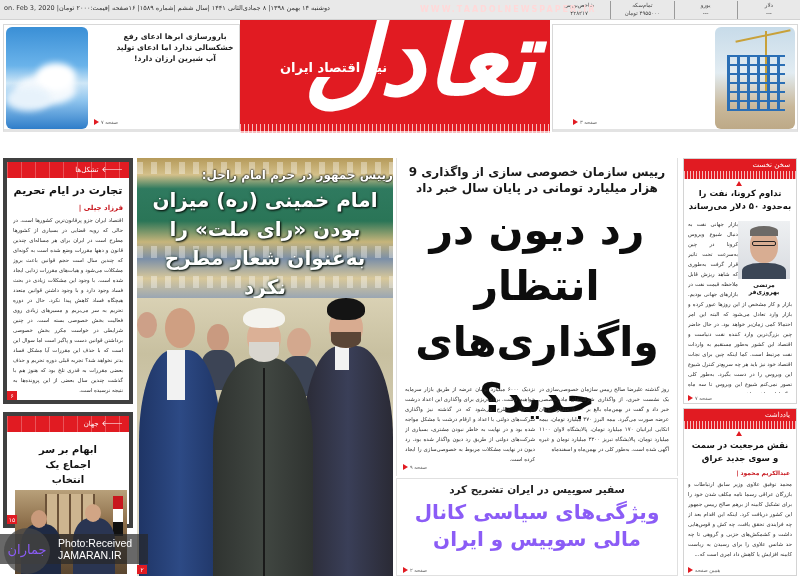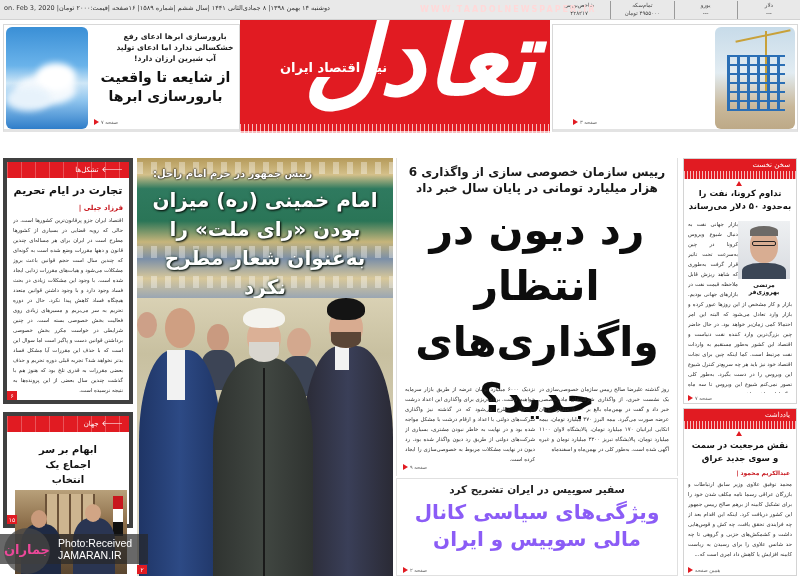--- a/index.html
+++ b/index.html
@@ -52,21 +52,21 @@
   .pin { position: absolute; width: 0; height: 0; border-left: 3px solid transparent; border-right: 3px solid transparent; border-bottom: 5px solid #e11b22; }
   .box-title { position: absolute; left: 4px; right: 4px; text-align: center; direction: rtl; font-weight: bold; color: #111; }
   .byline { position: absolute; right: 6px; direction: rtl; font-size: 7px; font-weight: bold; color: #c8161d; }
   .body-text { position: absolute; direction: rtl; text-align: justify; font-size: 5.4px; line-height: 10px; color: #2a2a2a; overflow: hidden; }
   .num-badge { position: absolute; left: 0; bottom: 0; width: 10px; height: 9px; background: #e11b22; color: #fff; font-size: 6px; text-align: center; line-height: 9px; }
 
   
   .photo-wrap { position: absolute; left: 137px; top: 158px; width: 256px; height: 418px; overflow: hidden; background: #3e5a4a; }
   .photo-top { position: absolute; left: 0; top: 0; width: 256px; height: 140px; background: linear-gradient(180deg,#b59a5a 0%,#d4c08a 12%,#2f7a5f 22%,#2a7557 45%,#c7b57b 60%,#7b8fa8 72%,#d8c89a 86%,#9aa6b3 100%); }
   .photo-top .tile { position: absolute; left: 0; right: 0; height: 12px; background: repeating-linear-gradient(90deg, rgba(255,255,255,.35) 0 6px, transparent 6px 14px); }
-  .photo-kicker { position: absolute; left: 16px; right: 0; top: 10px; text-align: left; direction: rtl; font-size: 10px; font-weight: bold; color: #fff; text-shadow: 0 0 2px #000, 0 0 2px #000; }
+  .photo-kicker { position: absolute; left: 8px; right: 0; top: 10px; text-align: right; direction: rtl; font-size: 12px; font-weight: bold; color: #fff; text-shadow: 0 0 2px #000, 0 0 2px #000; }
   .photo-head { position: absolute; left: 4px; right: 4px; top: 28px; text-align: center; direction: rtl; font-size: 20px; line-height: 29px; font-weight: bold; color: #fff; text-shadow: 0 0 3px #1a3a2a, 1px 1px 2px #000; }
   .photo-people { position: absolute; left: 0; top: 140px; width: 256px; height: 278px; background: linear-gradient(180deg,#d9d1b4 0%,#c8c0a0 20%,#e4e0d2 100%); }
   .person { position: absolute; border-radius: 40% 40% 0 0; }
   .head { position: absolute; border-radius: 50%; background: #d9a98a; }
   .turban { position: absolute; border-radius: 50% 50% 40% 40%; }
   .beard { position: absolute; border-radius: 0 0 50% 50%; }
   .shirt { position: absolute; background: #f2f2f2; }
 
   
   .main-col { position: absolute; left: 396px; top: 158px; width: 282px; height: 318px; background: #fff; border-left: 1px solid #e0e0e0; border-right: 1px solid #e0e0e0; }
@@ -97,21 +97,21 @@
   .right-box2 { left: 683px; top: 408px; width: 114px; height: 168px; }
   .author-photo { position: absolute; right: 6px; top: 62px; width: 52px; height: 58px; background: linear-gradient(180deg,#eef0f2 0%,#d8dbe0 100%); overflow: hidden; }
   .author-photo .face { position: absolute; left: 12px; top: 8px; width: 28px; height: 34px; border-radius: 45%; background: #d8ad92; }
   .author-photo .hair { position: absolute; left: 12px; top: 5px; width: 28px; height: 10px; border-radius: 50% 50% 0 0; background: #6d6a67; }
   .author-photo .glasses { position: absolute; left: 14px; top: 20px; width: 24px; height: 5px; border: 1px solid #222; border-radius: 2px; }
   .author-photo .body { position: absolute; left: 4px; top: 42px; width: 44px; height: 20px; background: #3b4656; border-radius: 40% 40% 0 0; }
   .author-name { position: absolute; right: 6px; top: 122px; width: 52px; direction: rtl; font-size: 6px; font-weight: bold; color: #111; text-align: center; }
 
   
   .watermark { position: absolute; left: 0; top: 534px; width: 148px; height: 30px; background: rgba(40,40,40,.7); z-index: 20; }
-  .wm-logo { position: absolute; left: 4px; top: -6px; width: 46px; height: 46px; border-radius: 50%; background: rgba(70,70,70,.75); color: #ec4899; font-size: 13px; font-weight: bold; text-align: left; line-height: 44px; direction: rtl; }
+  .wm-logo { position: absolute; left: 4px; top: -6px; width: 46px; height: 46px; border-radius: 50%; background: rgba(70,70,70,.75); color: #8b5cf6; font-size: 13px; font-weight: normal; text-align: center; line-height: 44px; direction: rtl; }
   .wm-text { position: absolute; left: 58px; top: 3px; font-family: "Liberation Sans", sans-serif; font-size: 10.5px; line-height: 12px; color: #fff; }
 </style>
 </head>
 <body>
 
 <div class="topbar">
   <div class="dateline">دوشنبه ۱۴ بهمن ۱۳۹۸| ۸ جمادی‌الثانی ۱۴۴۱ |سال ششم |شماره ۱۵۸۹| ۱۶صفحه |قیمت:۲۰۰۰ تومان| Vol.6|No.1589|Mon. Feb 3, 2020</div>
   <div class="markets">
     <div class="mkt">
         <div>دلار</div>
@@ -142,21 +142,20 @@
 </div>
 
 <div class="teaser teaser-left">
   <div class="cloud-img">
     <div class="c1"></div>
     <div class="c2"></div>
     <div class="c3"></div>
   </div>
   <div class="teaser-text">
     <div class="kicker-sm">بارورسازی ابرها ادعای رفع خشکسالی ندارد اما ادعای تولید آب شیرین ارزان دارد!</div>
-    <div class="teaser-head">از شایعه تا واقعیت بارورسازی ابرها</div>
   </div>
   <div class="page-ref">
       <span>صفحه ۷</span>
       <span class="tri"></span>
     </div>
 </div>
 
 <div class="teaser teaser-right">
   <div class="build-img">
     <div class="mast"></div>
@@ -220,21 +219,21 @@
     <div class="person" style="left:76px;top:60px;width:100px;height:218px;background:linear-gradient(90deg,#2f3330,#414742,#2f3330);"></div>
     <div class="head" style="left:110px;top:20px;width:34px;height:40px;background:#dbb096;"></div>
     <div class="beard" style="left:112px;top:44px;width:30px;height:20px;background:#d9d6cf;"></div>
     <div class="turban" style="left:106px;top:10px;width:42px;height:20px;background:#f4f3ee;"></div>
     <div style="position:absolute;left:126px;top:70px;width:2px;height:208px;background:#1a1a1a;"></div>
   </div>
   <div class="num-badge" style="left:0;bottom:2px;">۲</div>
 </div>
 
 <div class="main-col">
-  <div class="main-kicker">رییس سازمان خصوصی سازی از واگذاری 6 هزار میلیارد تومانی در پایان سال خبر داد</div>
+  <div class="main-kicker">رییس سازمان خصوصی سازی از واگذاری 9 هزار میلیارد تومانی در پایان سال خبر داد</div>
   <div class="main-head">رد دیون در انتظار واگذاری‌های جدید؟</div>
   <div class="body-text main-body c1">روز گذشته علیرضا صالح رییس سازمان خصوصی‌سازی در یک نشست خبری، از واگذاری شرکت‌های مادرتخصصی خبر داد و گفت در بهمن‌ماه بالغ بر ۵۰۰۰ میلیارد تومان عرضه صورت می‌گیرد. بیمه البرز ۳۷۰ میلیارد تومان، بیمه اتکایی ایرانیان ۱۷۰ میلیارد تومان، پالایشگاه لاوان ۱۱۰۰ میلیارد تومان، پالایشگاه تبریز ۳۲۰۰ میلیارد تومان و غیره آگهی شده است. به‌طور کلی در بهمن‌ماه و اسفندماه</div>
   <div class="body-text main-body c2">نزدیک ۶۰۰۰ میلیارد تومان عرضه از طریق بازار سرمایه خواهیم داشت. برنامه‌ریزی برای واگذاری این اعداد درشت در حالی مطرح می‌شود که در گذشته نیز واگذاری شرکت‌های دولتی با اعداد و ارقام درشت با مشکل مواجه شده بود و در نهایت به خاطر نبودن مشتری، بسیاری از شرکت‌های دولتی از طریق رد دیون واگذار شده بود. رد دیون در نهایت مشکلات مربوط به خصوصی‌سازی را ایجاد کرده است.</div>
   <div class="main-ref">
       <span>صفحه ۹</span>
       <span class="pageref-tri" style="width:0;height:0;border-top:3px solid transparent;border-bottom:3px solid transparent;border-left:5px solid #e11b22;"></span>
     </div>
 </div>
 
 <div class="sub-col">

